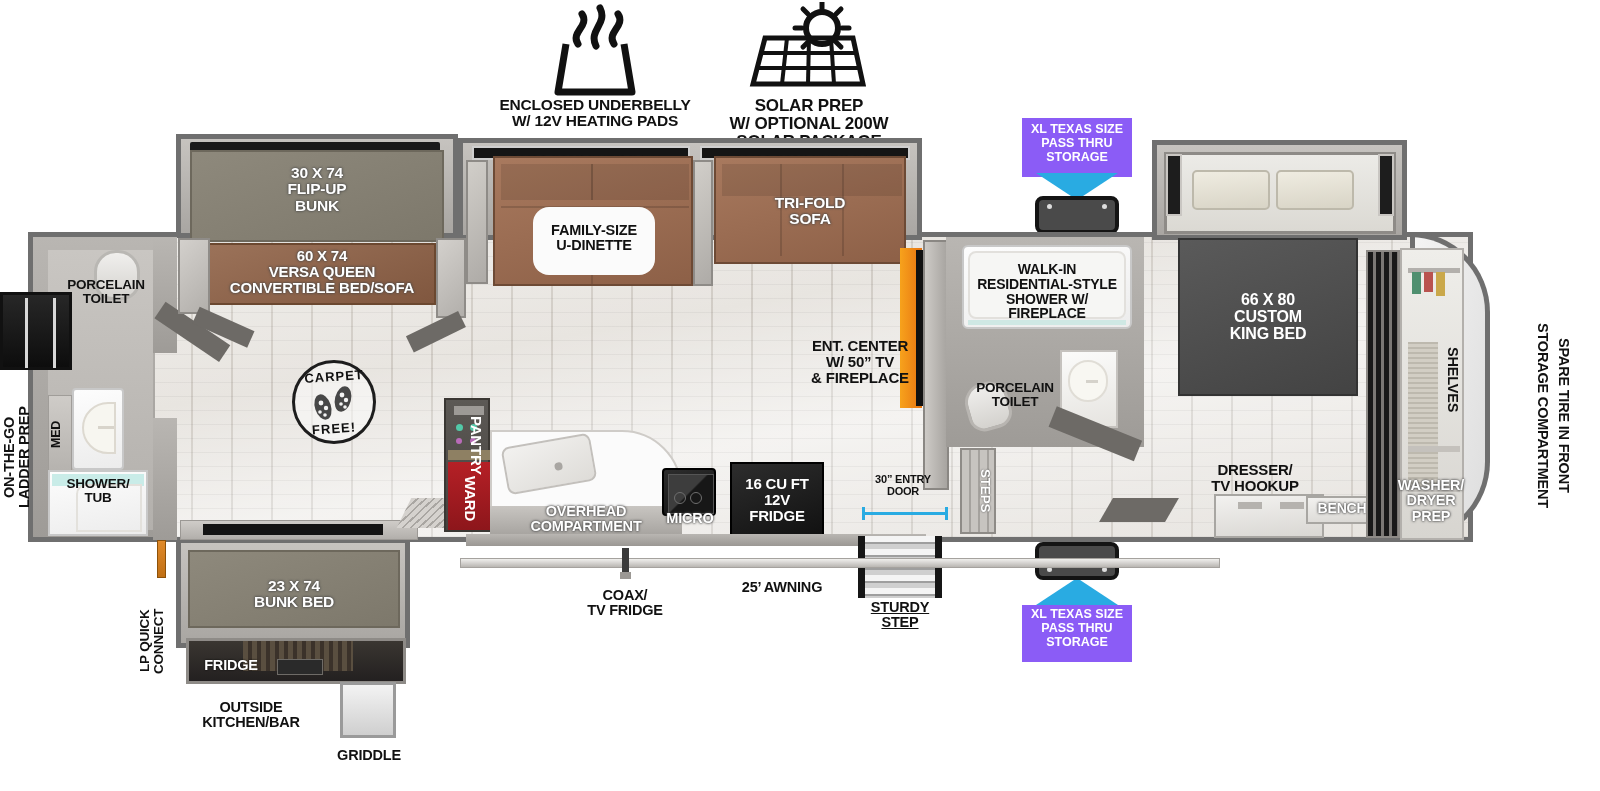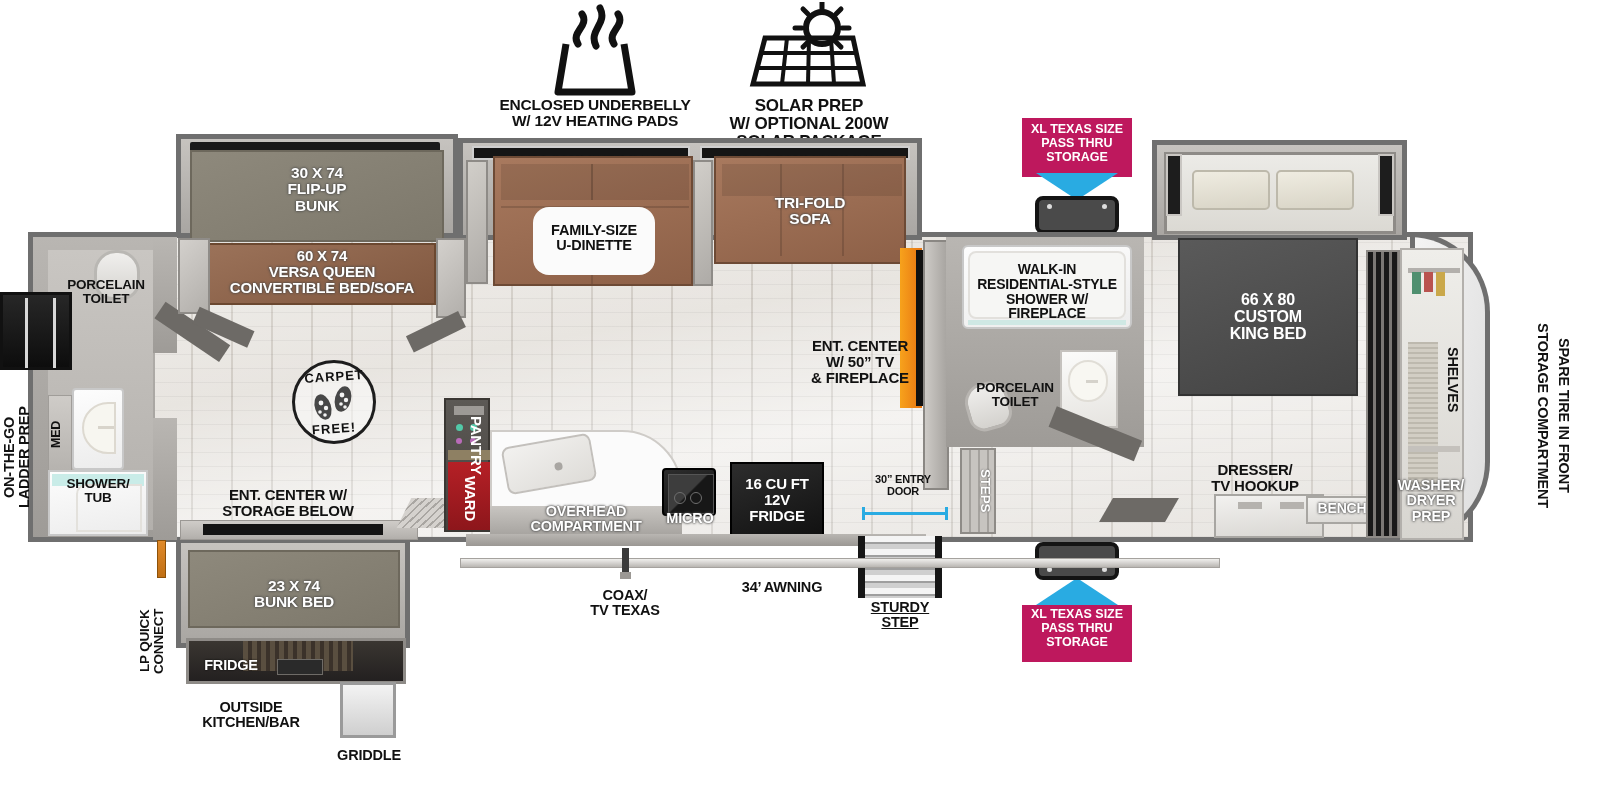--- a/index.html
+++ b/index.html
@@ -32,21 +32,21 @@
   .white{background:linear-gradient(170deg,#fdfdfd,#ececec);border:2px solid #c8c8c8;}
   .lightbox{background:linear-gradient(175deg,#f2f1ef,#d9d7d3);border:2px solid #a8a6a2;}
   .bedfill{background:linear-gradient(160deg,#5a5a5a,#434343);border:2px solid #333;}
   .pillowfill{background:linear-gradient(175deg,#efece1,#d8d4c6);border:2px solid #bdb9ab;}
 
   .badge{position:absolute;border-radius:50%;border:3px solid #1d1d1d;
          background:rgba(252,252,252,0.55);}
   .badge span{position:absolute;left:0;right:0;text-align:center;font-weight:bold;color:#111;}
 
   .arrowbox{position:absolute;color:#fff;font-weight:bold;text-align:center;line-height:1.1;}
-  .arrowdn{background:#be185d;}
+  .arrowdn{background:#8b5cf6;}
   .arrowtip-dn{position:absolute;width:0;height:0;}
 
   .dimline{position:absolute;background:#29ABE2;height:3px;}
   .dimcap{position:absolute;background:#29ABE2;width:3px;height:13px;}
   .stepstack{background:repeating-linear-gradient(180deg,#f4f4f4 0 6px,#9e9e9e 6px 8px,#cfcfcf 8px 13px);}
 </style>
 </head>
 <body>
 
 <div id="stage">
@@ -191,22 +191,20 @@
         <circle cx="25" cy="49" r="1.8"></circle>
           <circle cx="30" cy="52" r="1.8"></circle>
         <circle cx="47" cy="32" r="2.4"></circle>
           <circle cx="51" cy="37" r="2.2"></circle>
         <circle cx="46" cy="41" r="1.8"></circle>
           <circle cx="50" cy="44" r="1.8"></circle>
       </g>
     </svg>
   </div>
 
-  <div class="lbl" style="left:182px;top:487px;width:212px;font-size:15px;">ENT. CENTER W/
-STORAGE BELOW</div>
   <div class="abs" style="left:180px;top:520px;width:238px;height:20px;background:linear-gradient(180deg,#cfccc8,#b2afab);border:1px solid #9b9894;">
     <div class="abs" style="left:22px;top:3px;width:180px;height:11px;background:#141414;"></div>
   </div>
   <div class="abs" style="left:404px;top:498px;width:62px;height:30px;background:repeating-linear-gradient(120deg,#d5d2ce 0 5px,#a9a6a2 5px 7px);transform:skewX(-26deg);"></div>
 
   <div class="abs bunkfill" style="left:188px;top:550px;width:212px;height:78px;"></div>
   <div class="lblw" style="left:192px;top:578px;width:204px;font-size:15.5px;">23 X 74
 BUNK BED</div>
 
   <div class="abs" style="left:186px;top:638px;width:220px;height:46px;background:linear-gradient(180deg,#3a3631,#232020);border:3px solid #8e8b87;">
@@ -317,22 +315,22 @@
   <div class="dimcap" style="left:945px;top:507px;"></div>
 
   <div class="abs stepstack" style="left:858px;top:536px;width:84px;height:62px;border-left:7px solid #161616;border-right:7px solid #161616;"></div>
   <div class="lbl" style="left:850px;top:600px;width:100px;font-size:14.5px;text-decoration:underline;">STURDY
 STEP</div>
 
   <div class="abs" style="left:460px;top:558px;width:760px;height:10px;background:linear-gradient(180deg,#f0efed,#b9b6b2);border:1px solid #a5a29e;"></div>
   <div class="abs" style="left:622px;top:548px;width:7px;height:26px;background:#3a3a3a;"></div>
   <div class="abs" style="left:620px;top:572px;width:11px;height:7px;background:#9b9894;"></div>
   <div class="lbl" style="left:562px;top:588px;width:126px;font-size:14.5px;">COAX/
-TV TEXAS</div>
-  <div class="lbl" style="left:720px;top:580px;width:124px;font-size:14.5px;">34’ AWNING</div>
+TV FRIDGE</div>
+  <div class="lbl" style="left:720px;top:580px;width:124px;font-size:14.5px;">25’ AWNING</div>
 
   <div class="abs" style="left:1164px;top:152px;width:232px;height:82px;background:linear-gradient(180deg,#ecebe7,#dbd9d3);border:3px solid #8e8b87;"></div>
   <div class="abs" style="left:1166px;top:154px;width:16px;height:62px;background:#1d1d1d;border:2px solid #c9c6c2;"></div>
   <div class="abs" style="left:1378px;top:154px;width:16px;height:62px;background:#1d1d1d;border:2px solid #c9c6c2;"></div>
 
   <div class="abs pillowfill" style="left:1192px;top:170px;width:78px;height:40px;border-radius:5px;"></div>
   <div class="abs pillowfill" style="left:1276px;top:170px;width:78px;height:40px;border-radius:5px;"></div>
 
   <div class="abs bedfill" style="left:1178px;top:238px;width:180px;height:158px;"></div>
   <div class="lblw" style="left:1178px;top:292px;width:180px;font-size:16px;text-shadow:none;">66 X  80

